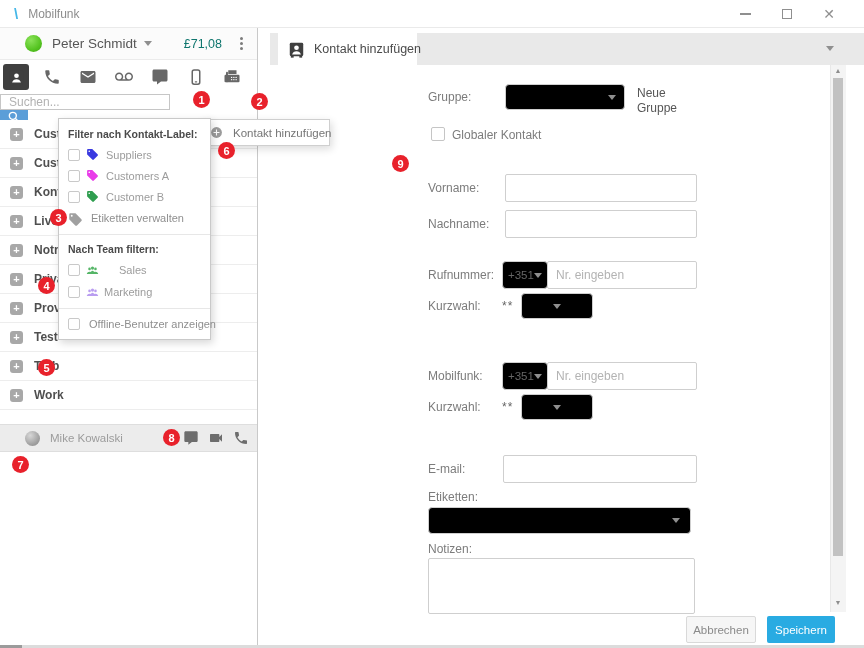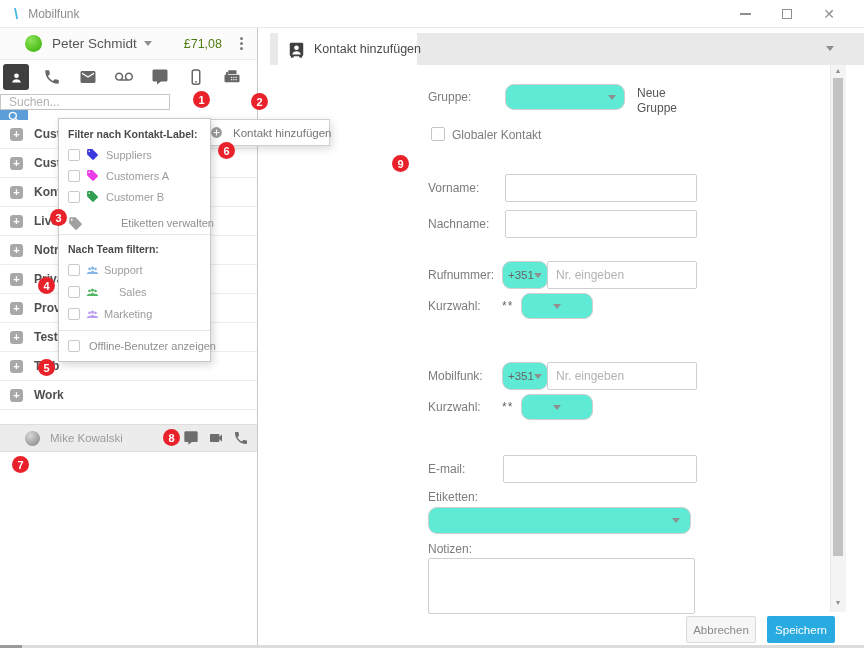--- a/index.html
+++ b/index.html
@@ -23,21 +23,21 @@
   .left-panel { position:absolute; left:0; top:28px; width:258px; height:617px; background:#fff;
                 border-right:1px solid #c9c9c9; }
   .userbar { position:absolute; left:0; top:0; width:100%; height:32px; background:#fbfbfb;
              border-bottom:1px solid #ebebeb; display:flex; align-items:center; padding:0 12px 0 25px; }
   .avatar-green { width:17px; height:17px; border-radius:50%;
                   background:radial-gradient(circle at 35% 30%, #8be25a, #55c421 60%, #3ea312); }
   .user-name { font-size:13.5px; color:#565656; margin-left:10px; }
   .caret { width:0; height:0; border-left:4px solid transparent; border-right:4px solid transparent;
            border-top:5px solid #8f8f8f; display:inline-block; }
   .userbar .caret { margin-left:7px; }
-  .balance { margin-left:auto; font-size:12.5px; color:#4d7c0f;text-align:right; }
+  .balance { margin-left:auto; font-size:12.5px; color:#0f766e;text-align:right; }
   .kebab { display:flex; flex-direction:column; gap:2px; margin-left:16px; padding:2px; }
   .kebab i { width:3px; height:3px; border-radius:50%; background:#7c7c7c; }
 
   .iconbar { position:absolute; left:0; top:32px; width:100%; height:34px; background:#fff;
              display:flex; align-items:center; justify-content:space-between; padding:0 12px 0 3px; }
   .tool-ic { width:26px; height:26px; display:flex; align-items:center; justify-content:center; color:#676767; }
   .tool-ic svg { width:18px; height:18px; }
   .tool-ic.sel { background:#3f3f3f; border-radius:3px; color:#3f3f3f; }
   .tool-ic.sel svg { width:17px; height:17px; }
 
@@ -70,21 +70,21 @@
                 display:flex; align-items:center; padding-left:10px; }
   .tab-ic { width:17px; height:17px; color:#3f3f3f; }
   .tab-ic svg { width:17px; height:17px; }
   .tab-label { font-size:12.5px; color:#4a4a4a; margin-left:9px; white-space:nowrap; }
   .strip-caret { position:absolute; left:826px; top:46px; }
 
   .flabel { position:absolute; font-size:12px; color:#7c7c7c; }
   .finput { position:absolute; border:1px solid #cfcfcf; border-radius:2px; background:#fff; font-size:12px;
             color:#555; padding:0 8px; font-family:inherit; outline:none; }
   .finput::placeholder { color:#b3b3b3; }
-  .fselect { position:absolute; border:1px solid #cfcfcf; border-radius:9px; background:#5eead4;
+  .fselect { position:absolute; border:1px solid #cfcfcf; border-radius:4px; background:#000000;
              display:flex; align-items:center; font-size:11.5px; color:#666; }
   .cb { position:absolute; width:14px; height:14px; border:1px solid #c5c5c5; border-radius:2px; background:#fff; }
   .menu-cb { width:12px; height:12px; border:1px solid #c9c9c9; border-radius:2px; background:#fff; flex:0 0 12px; }
 
   .btn-cancel { position:absolute; left:686px; top:616px; width:70px; height:27px; background:#f6f6f6;
                 border:1px solid #d9d9d9; border-radius:2px; color:#8a8a8a; font-size:11.5px;
                 display:flex; align-items:center; justify-content:center; font-family:inherit; }
   .btn-save { position:absolute; left:767px; top:616px; width:68px; height:27px; background:#29abe2;
               border:none; border-radius:2px; color:#fff; font-size:11.5px;
               display:flex; align-items:center; justify-content:center; font-family:inherit; }
@@ -97,21 +97,21 @@
   
   .filter-menu { position:absolute; left:58px; top:118px; width:153px; background:#fff;
                  border:1px solid #c9c9c9; box-shadow:2px 3px 8px rgba(0,0,0,.16); z-index:10;
                  padding:6px 0 5px 0; }
   .fm-header { font-size:10.5px; font-weight:bold; color:#4a4a4a; padding:3px 9px 4px 9px; white-space:nowrap; }
   .fm-row { display:flex; align-items:center; height:21px; padding:0 9px; }
   .fm-row .txt { font-size:11px; color:#9c9c9c; margin-left:7px; white-space:nowrap; }
   .fm-ic { width:13px; height:13px; margin-left:6px; flex:0 0 13px; display:flex; }
   .fm-ic svg { width:13px; height:13px; }
   .fm-div { border-top:1px solid #e7e7e7; margin:5px 0; }
-  .fm-manage { display:flex; align-items:flex-end; height:22px; padding:0 9px;gap:30px; }
+  .fm-manage { display:flex; align-items:center; height:22px; padding:0 9px; }
   .fm-manage .fm-ic { margin-left:0; width:15px; flex-basis:15px; }
   .fm-manage .fm-ic svg { width:15px; height:15px; }
   .fm-manage .txt { font-size:11px; color:#8f8f8f; margin-left:8px; white-space:nowrap; }
 
   .add-menu { position:absolute; left:200px; top:119px; width:130px; height:27px; background:#fff;
               border:1px solid #cfcfcf; box-shadow:2px 3px 8px rgba(0,0,0,.14); z-index:9;
               display:flex; align-items:center; padding:0 9px; }
   .add-menu .plus-circle { width:13px; height:13px; color:#9c9c9c; display:flex; }
   .add-menu .plus-circle svg { width:13px; height:13px; }
   .add-menu .txt { font-size:11.5px; color:#767676; margin-left:10px; white-space:nowrap; }
@@ -417,32 +417,20 @@
           </svg>
       </span>
       <span class="txt">Etiketten verwalten</span>
     </div>
 
     <div class="fm-div"></div>
     <div class="fm-header">Nach Team filtern:</div>
 
     <div class="fm-row" style="height:22px;">
       <span class="menu-cb"></span>
-      <span class="fm-ic" style="color: rgb(133, 182, 232);">
-        <svg viewBox="0 0 24 24" fill="currentColor">
-            <circle cx="6.5" cy="9" r="2.4"></circle>
-            <circle cx="17.5" cy="9" r="2.4"></circle>
-            <circle cx="12" cy="7.6" r="2.9"></circle>
-            <path d="M1.5 18.5c0-2.7 2-4.4 5-4.4.9 0 1.8.2 2.5.5.9-1.3 1.9-2 3-2s2.1.7 3 2c.7-.3 1.6-.5 2.5-.5 3 0 5 1.7 5 4.4z"></path>
-          </svg>
-      </span>
-      <span class="txt" style="margin-left:5px;">Support</span>
-    </div>
-    <div class="fm-row" style="height:22px;">
-      <span class="menu-cb"></span>
       <span class="fm-ic" style="color: rgb(85, 181, 103);">
         <svg viewBox="0 0 24 24" fill="currentColor">
             <circle cx="6.5" cy="9" r="2.4"></circle>
             <circle cx="17.5" cy="9" r="2.4"></circle>
             <circle cx="12" cy="7.6" r="2.9"></circle>
             <path d="M1.5 18.5c0-2.7 2-4.4 5-4.4.9 0 1.8.2 2.5.5.9-1.3 1.9-2 3-2s2.1.7 3 2c.7-.3 1.6-.5 2.5-.5 3 0 5 1.7 5 4.4z"></path>
           </svg>
       </span>
       <span class="txt" style="margin-left:20px;">Sales</span>
     </div>

